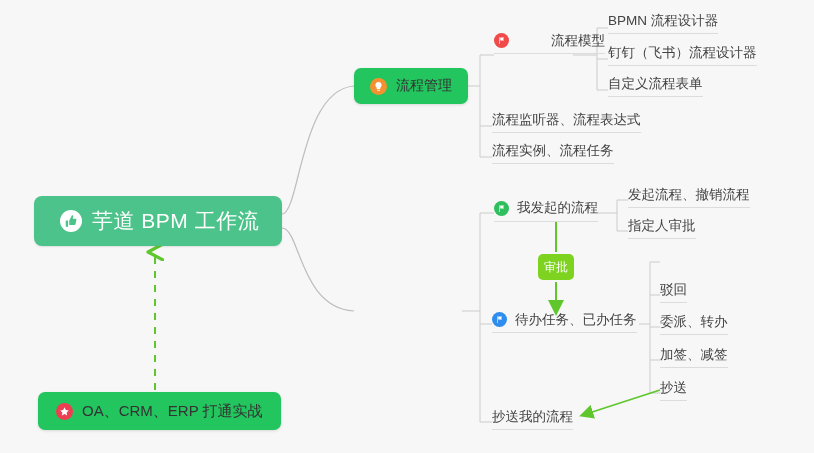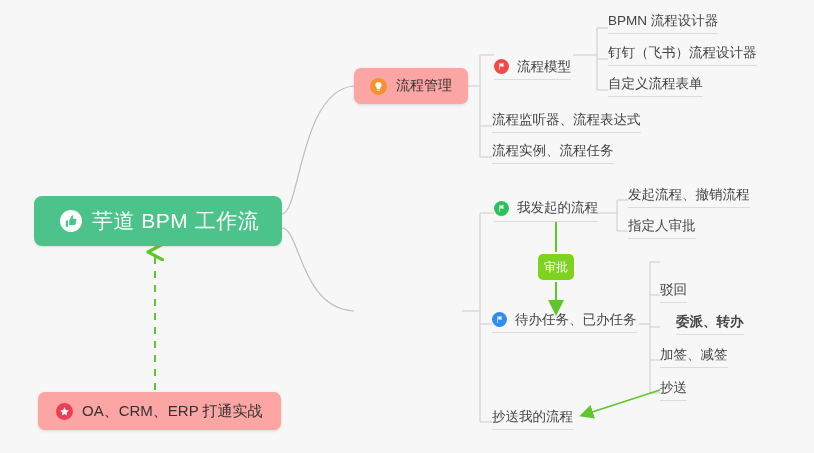--- a/index.html
+++ b/index.html
@@ -46,21 +46,21 @@
     color: #ffffff;
     font-size: 21px;
     letter-spacing: 0.5px;
     margin-left: 10px;
     white-space: nowrap;
   }
 
   
   .card {
     position: absolute;
-    background: #fca5a5;
+    background: #22c55e;
     border-radius: 7px;
     box-shadow: 0 1px 3px rgba(0,0,0,0.13);
     display: flex;
     align-items: center;
     box-sizing: border-box;
     padding: 0 16px;
     height: 36px;
   }
   .card-label {
     font-size: 14px;
@@ -198,21 +198,21 @@
   <div class="card" id="branch-process">
     <span class="ic" style="background:#f5922f;">
       <svg width="11" height="11" viewBox="0 0 24 24" fill="#ffffff">
         <path d="M12 2a7 7 0 0 0-4 12.7V17a1 1 0 0 0 1 1h6a1 1 0 0 0 1-1v-2.3A7 7 0 0 0 12 2zM9.5 19.5h5a.8.8 0 0 1 0 1.6h-5a.8.8 0 0 1 0-1.6z"></path>
       </svg>
     </span>
     <span class="card-label">流程管理</span>
   </div>
 
 
-  <div class="leaf" style="left:494px; top:59px;">
+  <div class="leaf" style="left:494px; top:33px;gap:34px;">
     <span class="ic ic-sm" style="background:#f04a4a;">
       <svg width="9" height="9" viewBox="0 0 24 24" fill="#ffffff">
         <path d="M6 3h1.6v18H6V3zm2.6 1h10.2l-2.3 4 2.3 4H8.6V4z"></path>
       </svg>
     </span>
     <span class="leaf-text leaf-icon-text">流程模型</span>
   </div>
 
   <div class="leaf" style="left:608px; top:14px;">
     <span class="leaf-text">BPMN 流程设计器</span>
@@ -256,21 +256,21 @@
       <svg width="9" height="9" viewBox="0 0 24 24" fill="#ffffff">
         <path d="M6 3h1.6v18H6V3zm2.6 1h10.2l-2.3 4 2.3 4H8.6V4z"></path>
       </svg>
     </span>
     <span class="leaf-text leaf-icon-text">待办任务、已办任务</span>
   </div>
 
   <div class="leaf" style="left:660px; top:283px;">
     <span class="leaf-text">驳回</span>
   </div>
-  <div class="leaf" style="left:676px; top:315px;font-weight:bold;">
+  <div class="leaf" style="left:660px; top:315px;">
     <span class="leaf-text">委派、转办</span>
   </div>
   <div class="leaf" style="left:660px; top:348px;">
     <span class="leaf-text">加签、减签</span>
   </div>
   <div class="leaf" style="left:660px; top:381px;">
     <span class="leaf-text">抄送</span>
   </div>
 
   <div class="leaf" style="left:492px; top:410px;">

